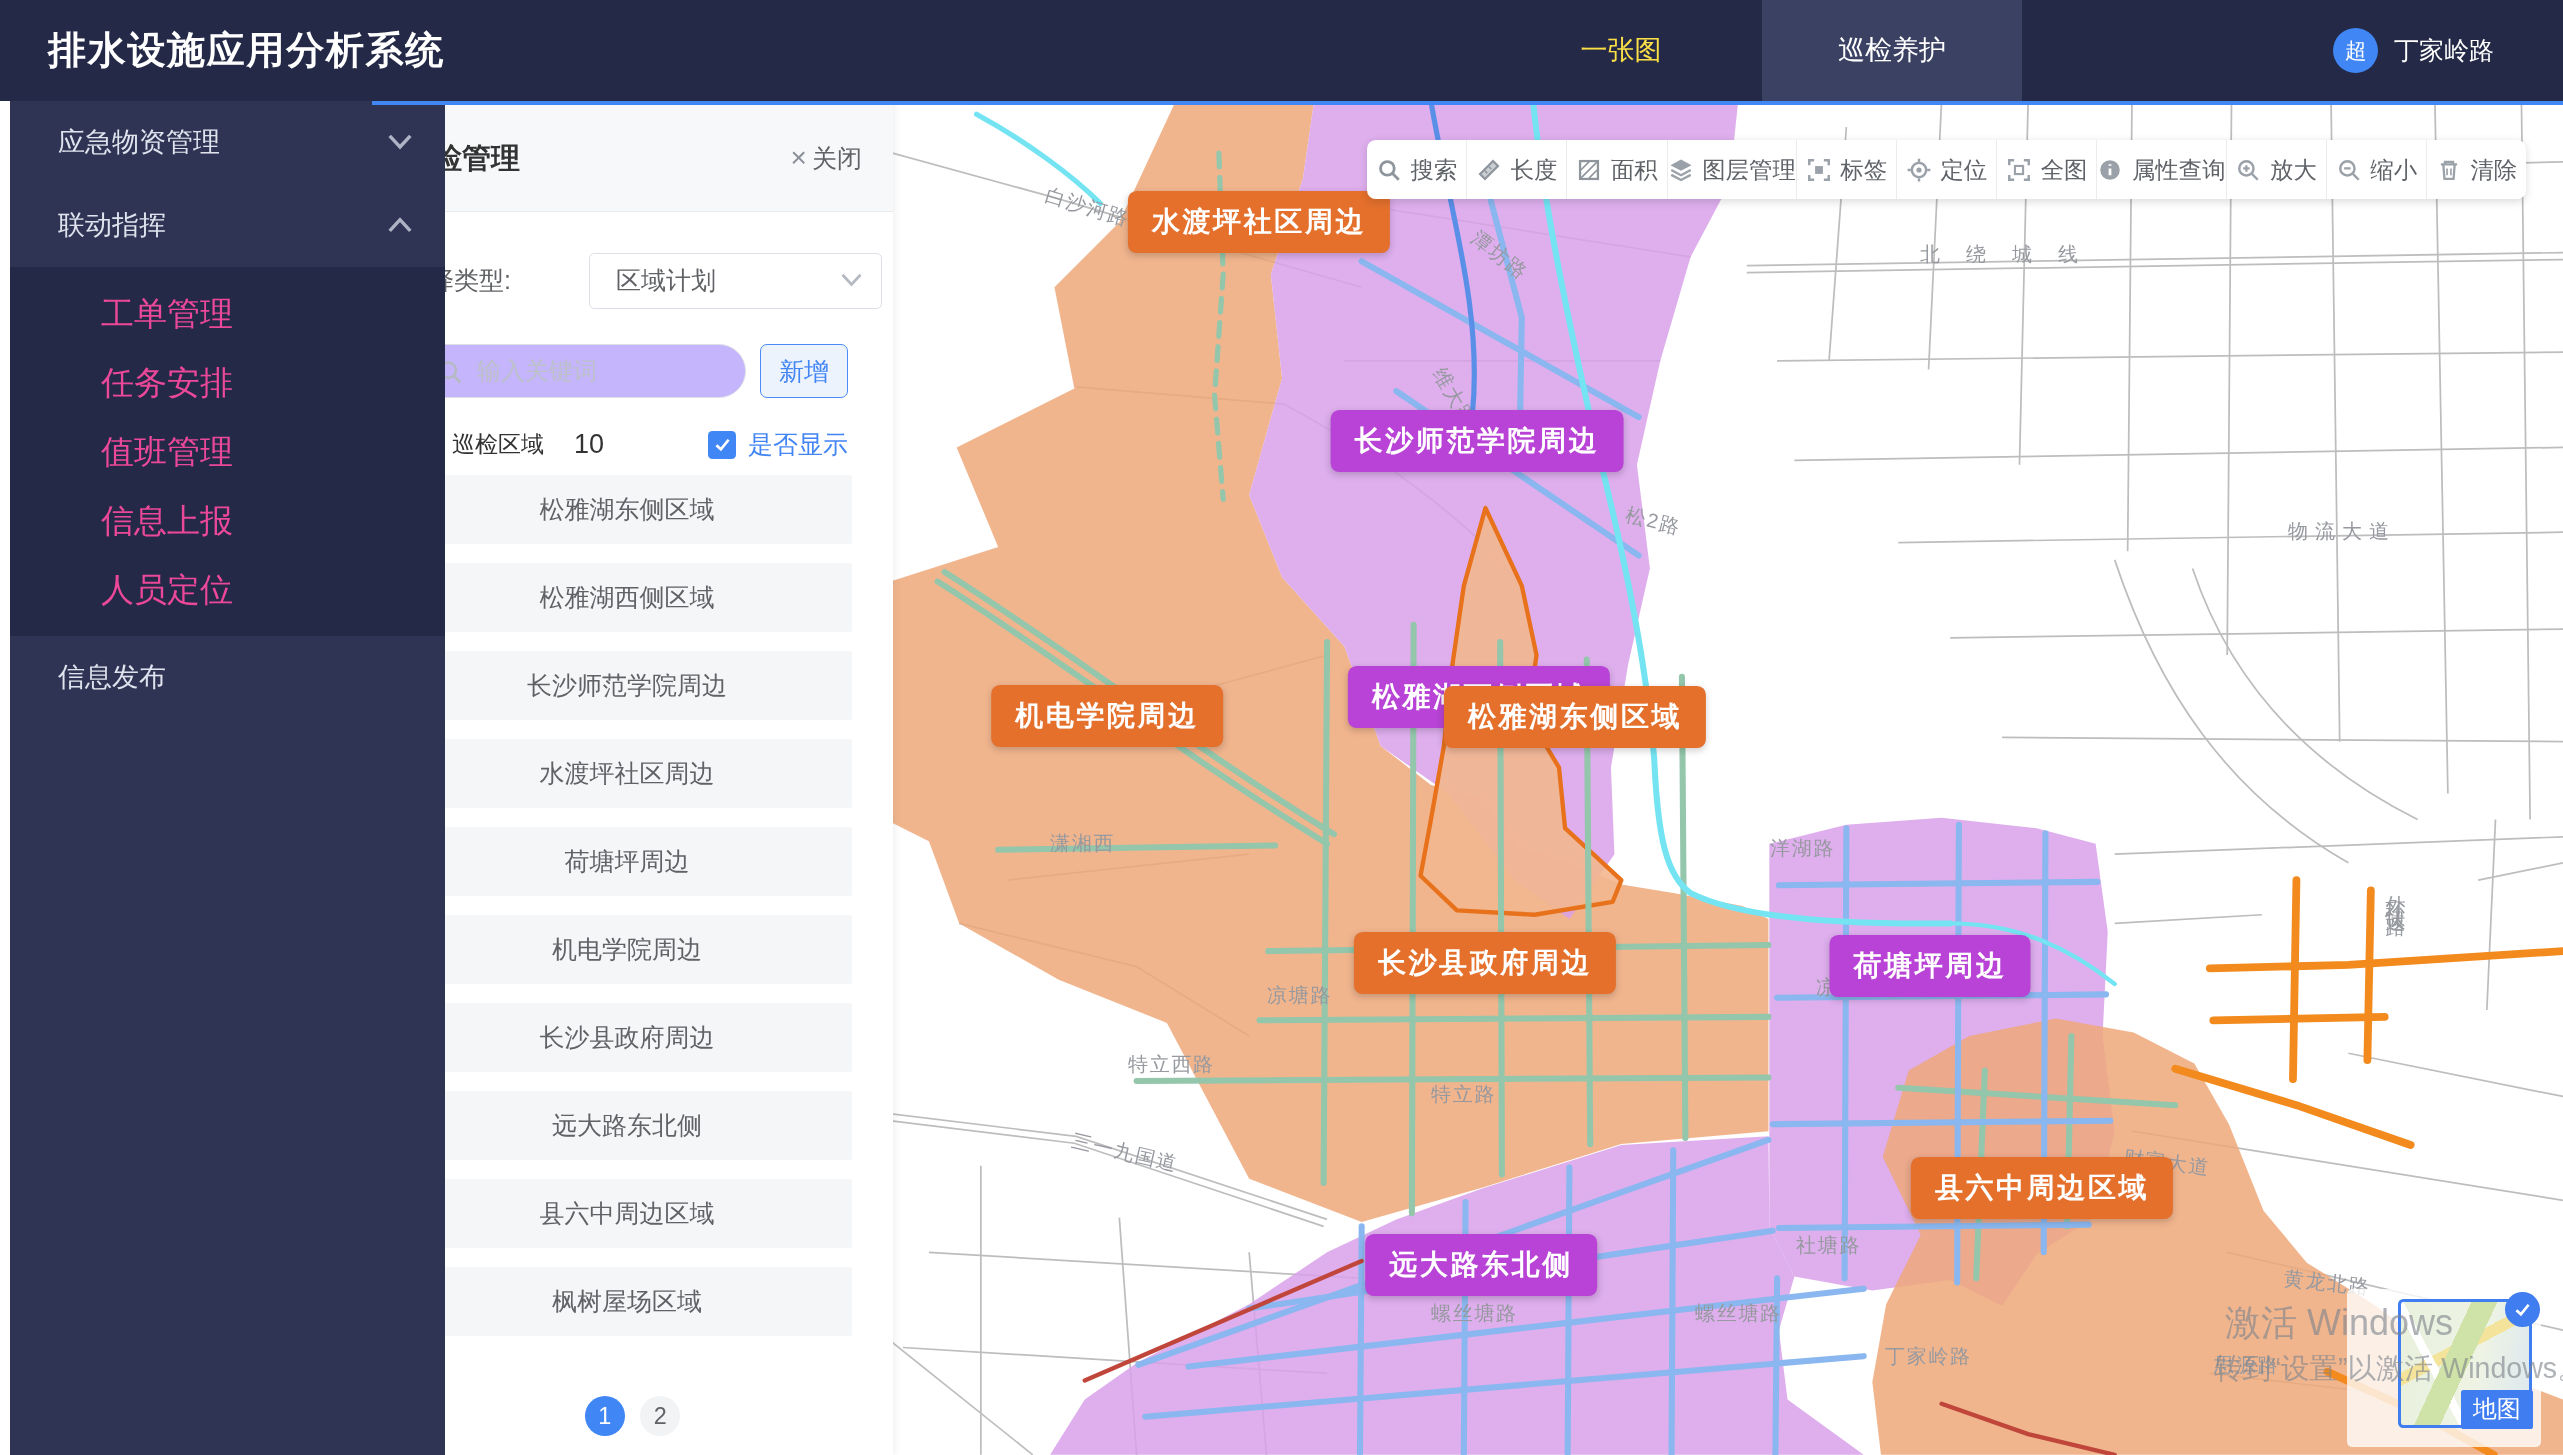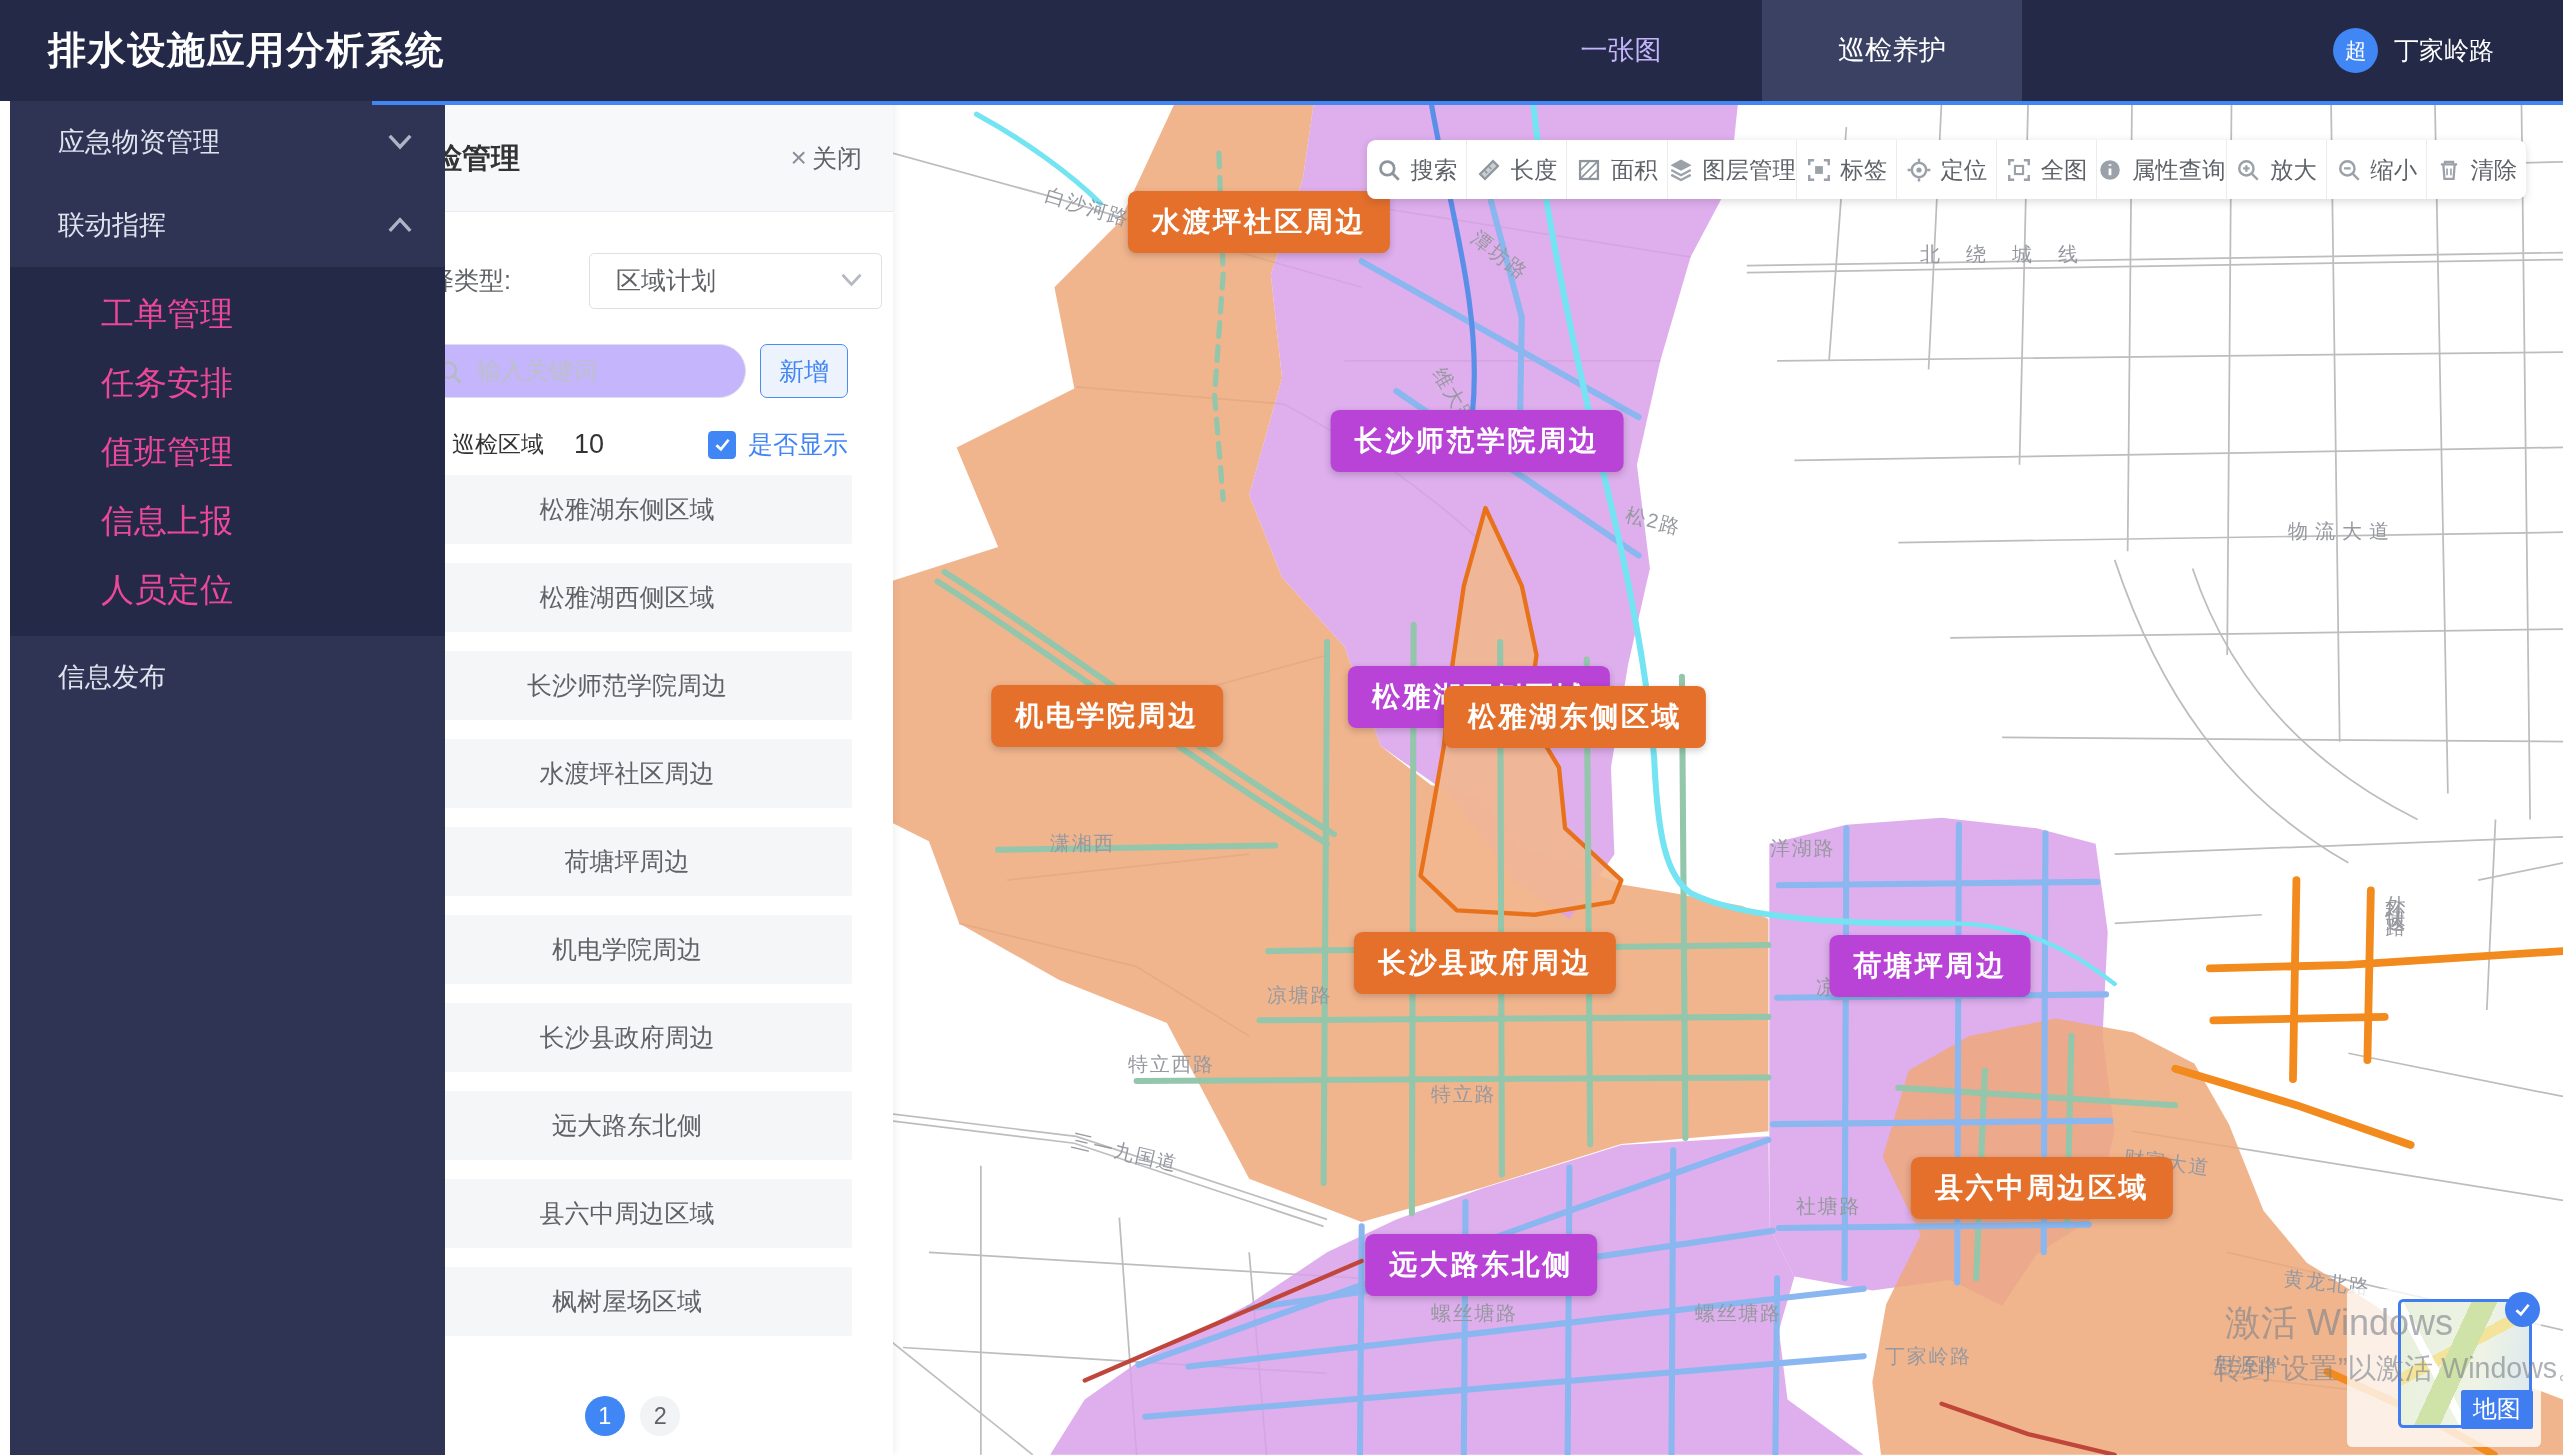--- a/index.html
+++ b/index.html
@@ -4,21 +4,21 @@
 <style>
   html,body{margin:0;padding:0;}
   body{
     width:2563px;height:1455px;position:relative;overflow:hidden;
     font-family:"Liberation Sans","DejaVu Sans",sans-serif;
     background:#ffffff;color:#333;
   }
   
   .topbar{position:absolute;left:0;top:0;width:2563px;height:101px;background:#232946;z-index:40;}
   .app-title{position:absolute;left:48px;top:0;height:101px;line-height:101px;color:#ffffff;font-size:38px;font-weight:600;letter-spacing:1.7px;}
-  .nav-item{position:absolute;top:0;height:101px;line-height:101px;text-align:center;color:#c4b5fd;font-size:27px;cursor:pointer;}
+  .nav-item{position:absolute;top:0;height:101px;line-height:101px;text-align:center;color:#fde047;font-size:27px;cursor:pointer;}
   .nav-item.one{left:1554px;width:134px;}
   .nav-item.active{left:1762px;width:260px;background:#3a4162;color:#ffffff;}
   .user{position:absolute;right:69px;top:0;height:101px;display:flex;align-items:center;gap:15.6px;}
   .avatar{width:45px;height:45px;border-radius:50%;background:#4086f4;color:#fff;font-size:21.6px;display:flex;align-items:center;justify-content:center;}
   .user-name{color:#ffffff;font-size:25px;}
   
   .sidebar{position:absolute;left:0;top:101px;bottom:0;width:435px;background:#2f3454;z-index:30;margin-left:10px;}
   .side-item{position:relative;height:83px;line-height:83px;color:#dfe3ee;font-size:27px;padding-left:48px;cursor:pointer;}
   .side-item .chev{position:absolute;right:33px;top:33px;}
   .submenu{background:#242947;padding:12px 0;}
@@ -314,21 +314,21 @@
   <div class="rl v" style="left:1506px;top:779px;">外环快速路</div>
   <div class="rl" style="left:195px;top:1026px;transform:rotate(13deg);">三一九国道</div>
   <div class="rl" style="left:173px;top:729px;">潇湘西</div>
   <div class="rl" style="left:251px;top:950px;">特立西路</div>
   <div class="rl" style="left:554px;top:980px;">特立路</div>
   <div class="rl" style="left:390px;top:881px;">凉塘路</div>
   <div class="rl" style="left:939px;top:873px;">凉塘路</div>
   <div class="rl" style="left:893px;top:734px;">洋湖路</div>
   <div class="rl" style="left:554px;top:1199px;">螺丝塘路</div>
   <div class="rl" style="left:818px;top:1199px;">螺丝塘路</div>
-  <div class="rl" style="left:919px;top:1092px;">社塘路</div>
+  <div class="rl" style="left:919px;top:1131px;">社塘路</div>
   <div class="rl" style="left:1008px;top:1242px;">丁家岭路</div>
   <div class="rl" style="left:1247px;top:1043px;transform:rotate(7deg);">财富大道</div>
   <div class="rl" style="left:1407px;top:1164px;transform:rotate(6deg);">黄龙北路</div>
   <div class="rl" style="left:1337px;top:1251px;">思源路</div>
   <div class="rl" style="left:749px;top:400px;transform:rotate(14deg);">松2路</div>
   <div class="rl" style="left:597px;top:121px;transform:rotate(38deg);">潭坊路</div>
   <div class="rl" style="left:561px;top:255px;transform:rotate(60deg);">维大路</div>
 
   <div class="region-label orange" style="left:382px;top:121px;">水渡坪社区周边</div>
   <div class="region-label purple" style="left:600px;top:340px;">长沙师范学院周边</div>

